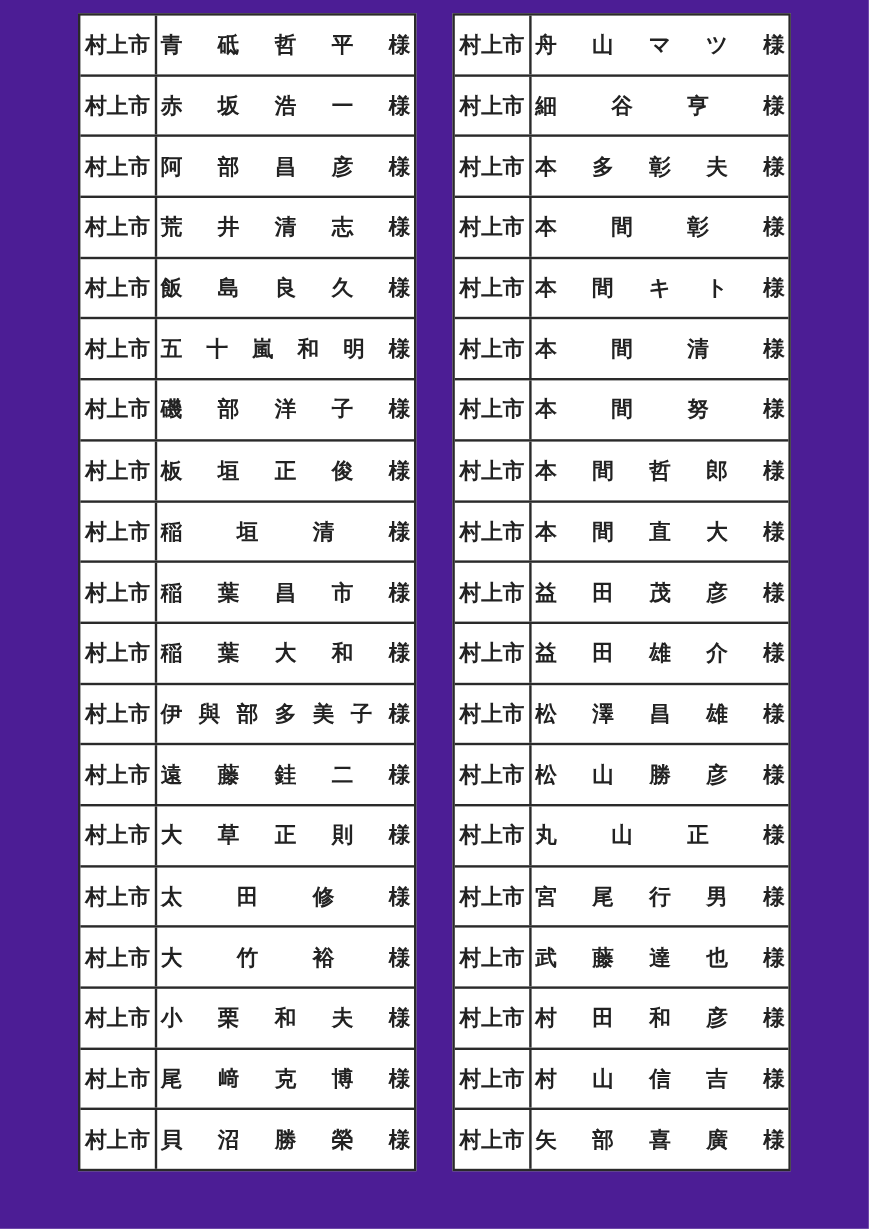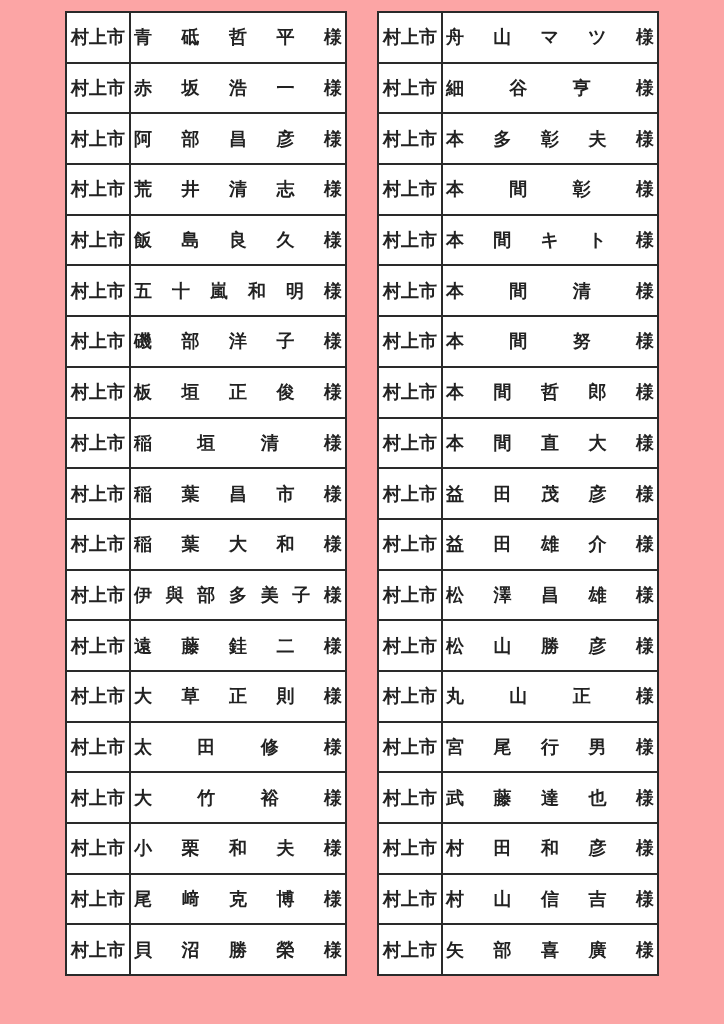--- a/index.html
+++ b/index.html
@@ -12,21 +12,21 @@
     height: 1024px;
     position: relative;
     font-family: "Liberation Sans", sans-serif;
     font-weight: bold;
     color: #222222;
     overflow: hidden;
   }
   .page {
     position: absolute;
     inset: 0;
-    background: #fca5a5;
+    background: #4c1d95;
   }
   .name-table {
     position: absolute;
     top: 11px;
     width: 282px;
     height: 965px;
     box-sizing: border-box;
     border: 2px solid #2a2a2a;
     display: flex;
     flex-direction: column;

